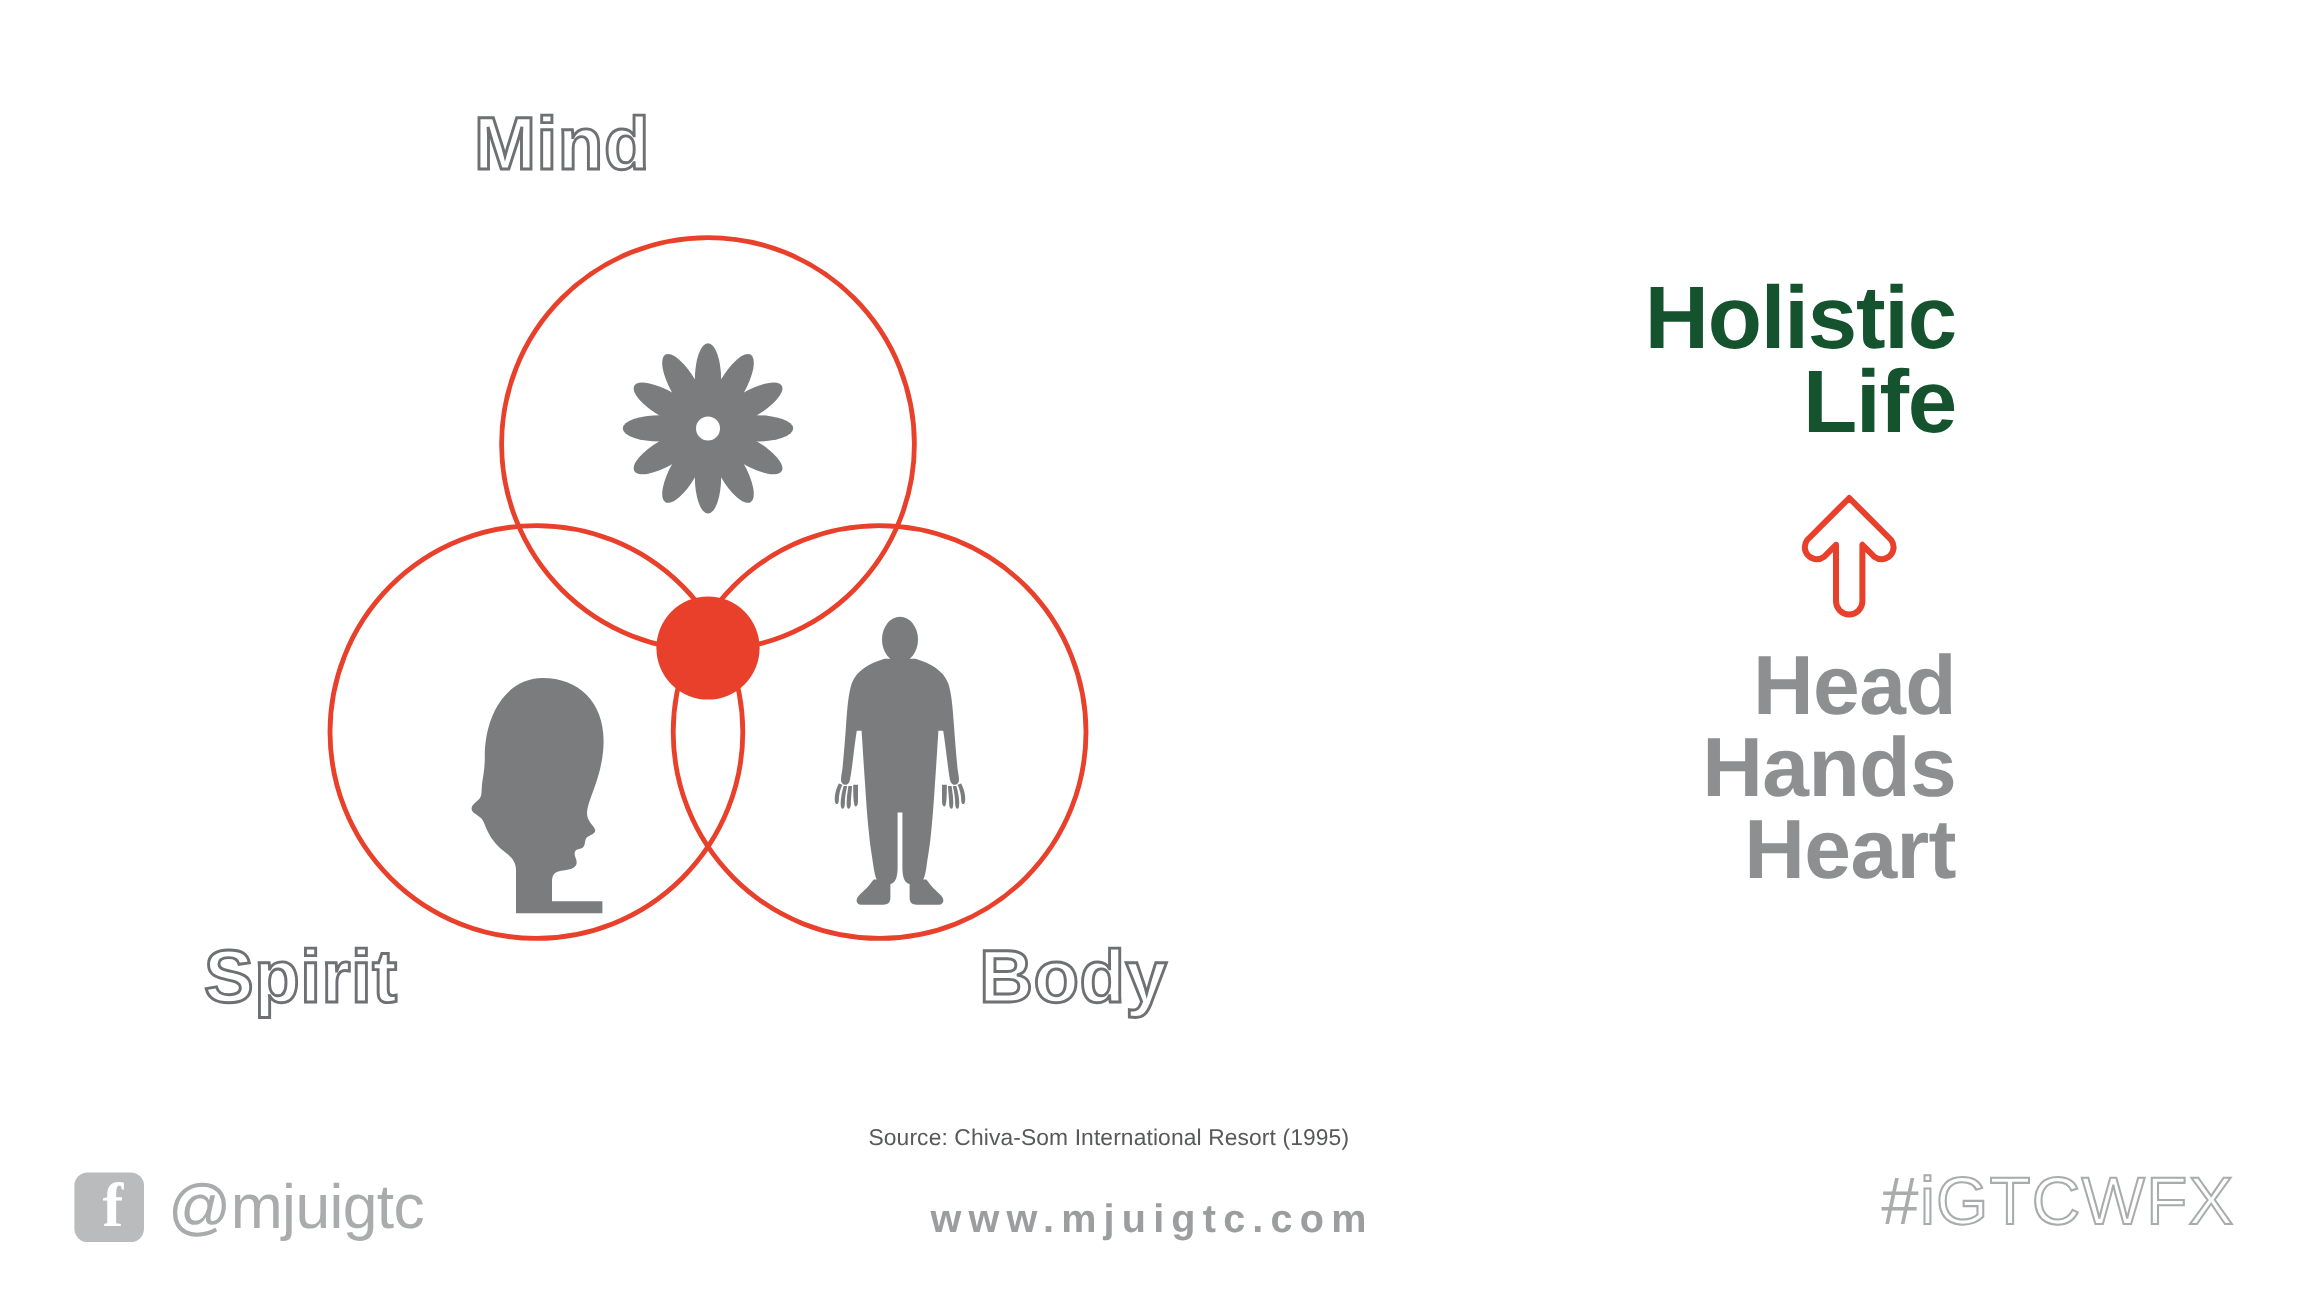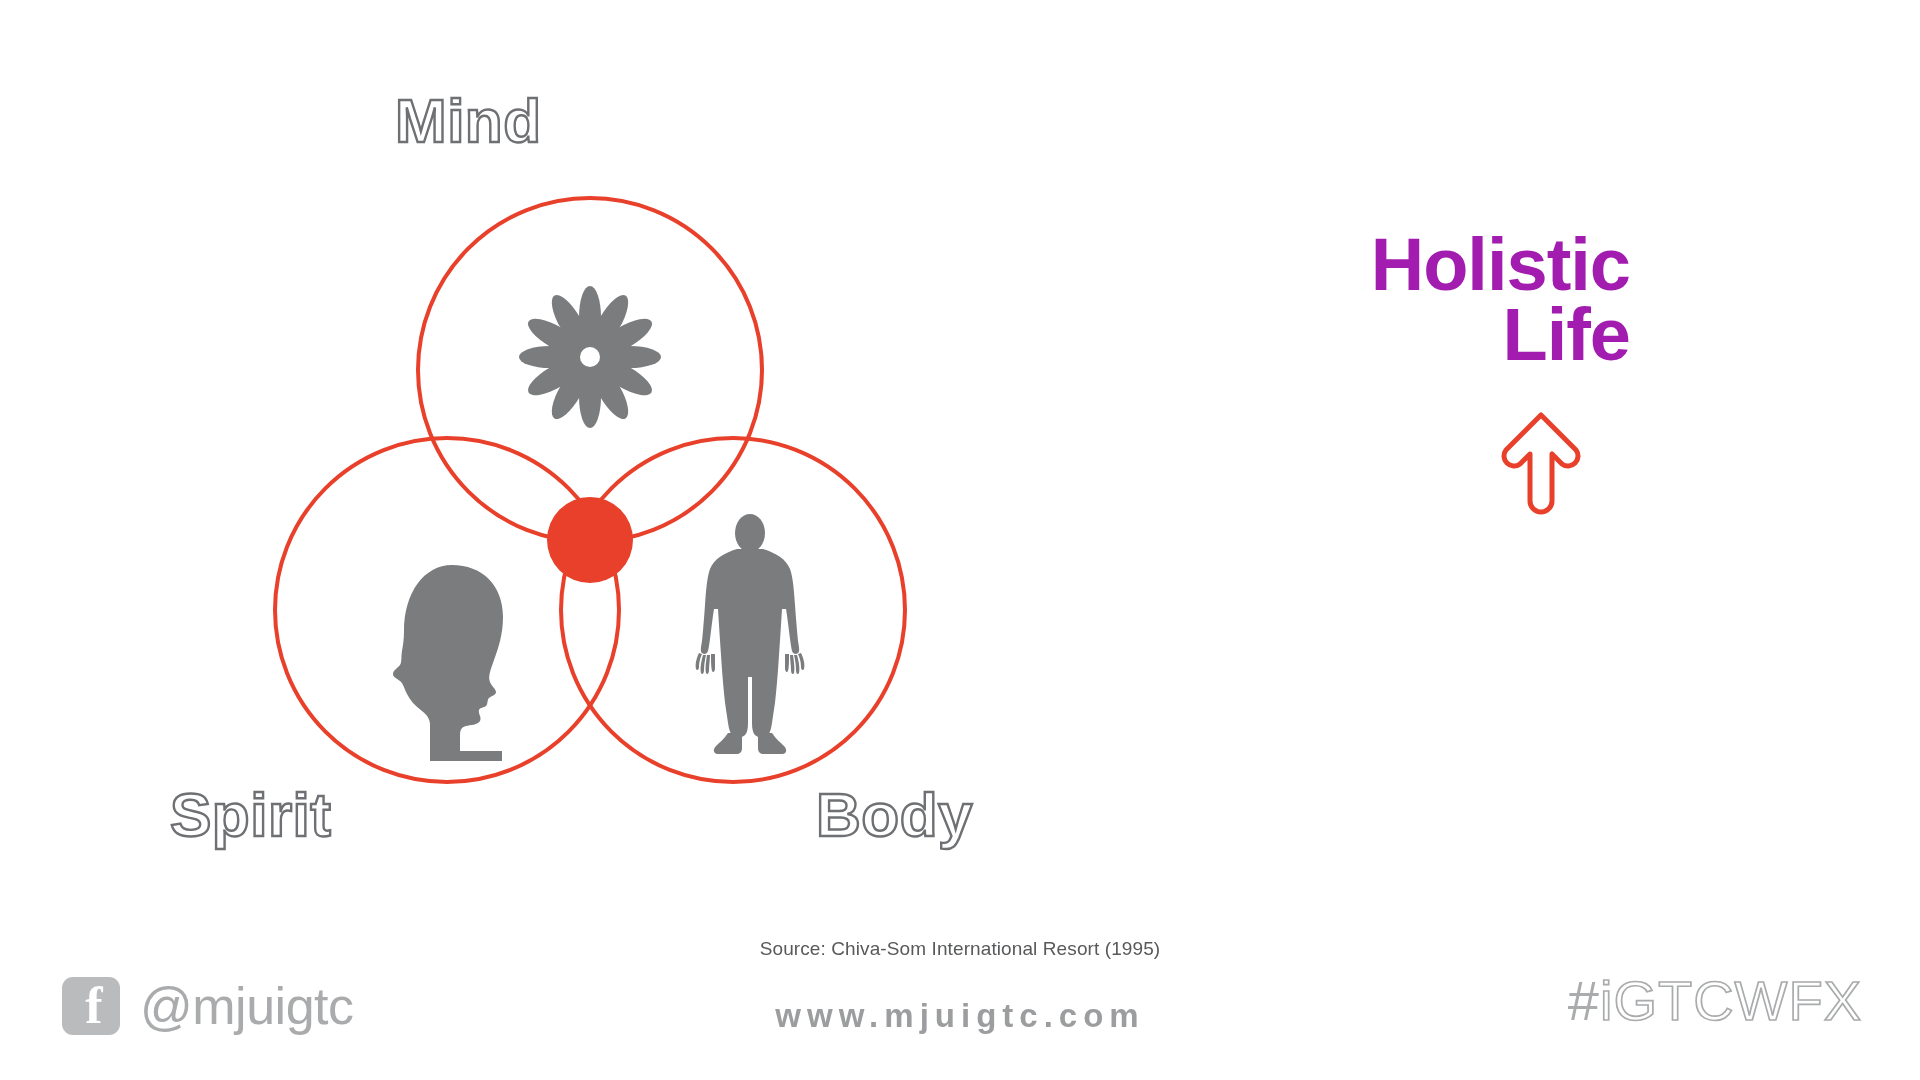--- a/index.html
+++ b/index.html
@@ -56,21 +56,21 @@
 
   
   #right-col {
     position: absolute;
     left: 1180px;
     top: 230px;
     width: 450px;
     text-align: right;
   }
   #holistic-life {
-    color: #a21caf;
+    color: #14532d;
     font-weight: bold;
     font-size: 74px;
     line-height: 0.95;
     letter-spacing: -1px;
     white-space: pre-line;
     margin: 0;
   }
   #arrow-wrap {
     margin: 36px 0 18px 0;
     padding-right: 46px;
@@ -90,21 +90,20 @@
   
   #source-note {
     position: absolute;
     left: 0;
     top: 938px;
     width: 1848px;
     text-align: center;
     color: #58595b;
     font-size: 19px;
     letter-spacing: 0.1px;
-    padding-left: 36px;
   }
 
   
   #footer {
     position: absolute;
     left: 0;
     top: 975px;
     width: 1920px;
     height: 105px;
   }
@@ -309,20 +308,23 @@
                  L 54 47
                  L 54 94
                  A 11 11 0 0 1 32 94
                  L 32 47
                  L 22 57
                  A 10 10 0 0 1 8 43
                  Z" fill="none" stroke="#E8402A" stroke-width="5" stroke-linejoin="round" stroke-linecap="round"></path>
       </svg>
     </div>
 
+    <div id="head-hands-heart">Head
+Hands
+Heart</div>
   </div>
 
   <div id="source-note">Source: Chiva-Som International Resort (1995)</div>
 
   <div id="footer">
 
     <div id="fb-group">
       <div id="fb-icon"></div>
       <div id="fb-handle">@mjuigtc</div>
     </div>

